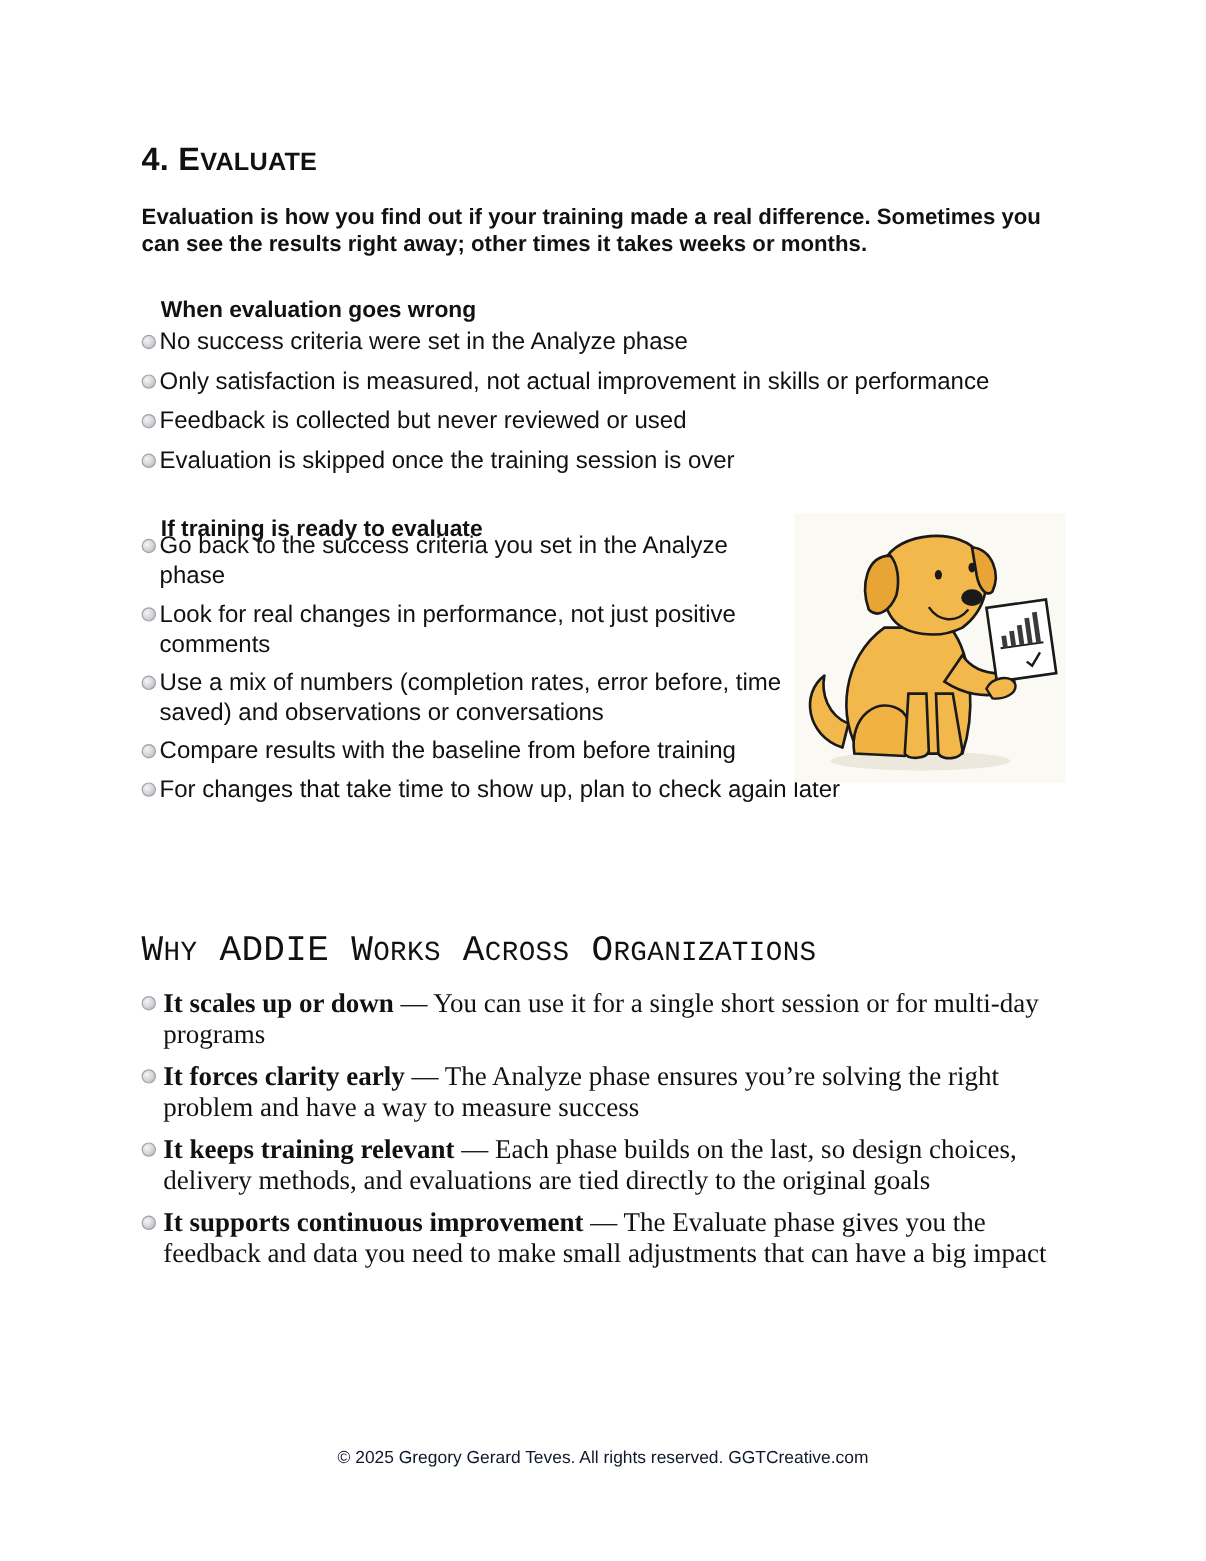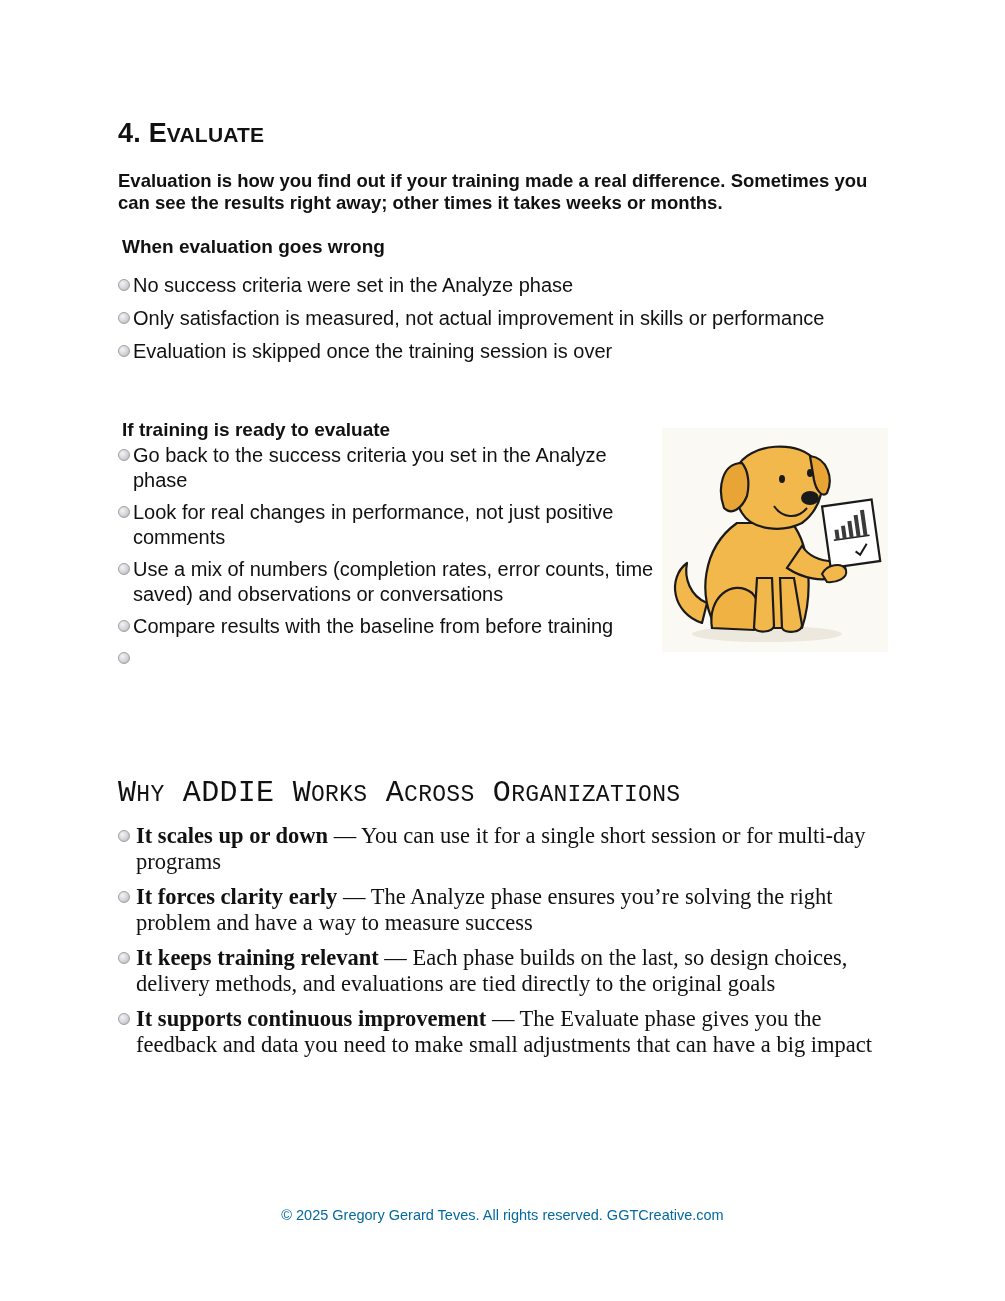--- a/index.html
+++ b/index.html
@@ -4,65 +4,66 @@
 <style>
   html, body { margin: 0; padding: 0; background: #ffffff; }
   body { width: 1005px; height: 1301px; position: relative; overflow: hidden; color: #111; }
   .sans { font-family: "Liberation Sans", "DejaVu Sans", sans-serif; }
   .serif { font-family: "Liberation Serif", "DejaVu Serif", serif; }
 
   .h1 { position: absolute; left: 118px; top: 118px; font-size: 27px; font-weight: bold; margin: 0; letter-spacing: 0.2px; color: #111; }
 
   .intro { position: absolute; left: 118px; top: 170px; width: 770px; font-size: 18.5px; line-height: 22px; margin: 0; font-weight: bold; }
 
-  .sub { position: absolute; left: 118px; font-size: 19px; font-weight: bold; margin: 4px; }
+  .sub { position: absolute; left: 118px; font-size: 19px; font-weight: bold; margin: 16px; }
 
   ul.blist { position: absolute; left: 118px; margin: 0; padding: 0; list-style: none; }
   ul.blist li { position: relative; padding-left: 15px; font-size: 20px; line-height: 25px; }
   .bullet { position: absolute; left: 0; width: 12px; height: 12px; border-radius: 50%;
             background: radial-gradient(circle at 35% 35%, #f4f4f6 0%, #d4d4d8 55%, #a8a8ae 100%);
             border: 0.5px solid #a0a0a6; box-sizing: border-box; }
 
   .list1 li { margin-bottom: 8px; }
   .list2 li { margin-bottom: 7px; }
   .list2 { width: 540px; }
 
   .h2 { position: absolute; left: 118px; top: 776px; font-size: 30px; font-weight: normal; margin: 0; letter-spacing: 0.3px; font-family: Liberation Mono, monospace; }
 
   ul.slist { position: absolute; left: 118px; top: 823px; width: 770px; margin: 0; padding: 0; list-style: none; }
   ul.slist li { position: relative; padding-left: 18px; font-size: 22.5px; line-height: 26px; margin-bottom: 9px; }
   ul.slist .bullet { top: 7px; }
 
   .dog-box { position: absolute; left: 662px; top: 428px; width: 226px; height: 224px; background: #fbf9f4; }
 
-  .footer { position: absolute; left: 0; width: 1005px; top: 1207px; text-align: center; font-size: 14.5px; color: #0369a1; }
+  .footer { position: absolute; left: 0; width: 1005px; top: 1207px; text-align: center; font-size: 14.5px; color: #0f172a; }
 </style>
 </head>
 <body>
 
 <h1 class="h1 sans"><span>4.</span> <span>E</span><span style="font-size:21px">VALUATE</span></h1>
 
 <p class="intro sans">Evaluation is how you find out if your training made a real difference. Sometimes you can see the results right away; other times it takes weeks or months.</p>
 
 <h3 class="sub sans" style="top:232px">When evaluation goes wrong</h3>
 
 <ul class="blist list1 sans" style="top:273px">
   <li><span class="bullet" style="top:6px"></span><span>No success criteria were set in the Analyze phase</span></li>
   <li><span class="bullet" style="top:6px"></span><span>Only satisfaction is measured, not actual improvement in skills or performance</span></li>
+  <li><span class="bullet" style="top:6px"></span><span>Feedback is collected but never reviewed or used</span></li>
   <li><span class="bullet" style="top:6px"></span><span>Evaluation is skipped once the training session is over</span></li>
 </ul>
 
 <h3 class="sub sans" style="top:415px">If training is ready to evaluate</h3>
 
 <ul class="blist list2 sans" style="top:443px">
   <li><span class="bullet" style="top:6px"></span><span>Go back to the success criteria you set in the Analyze phase</span></li>
   <li><span class="bullet" style="top:6px"></span><span>Look for real changes in performance, not just positive comments</span></li>
-  <li><span class="bullet" style="top:6px"></span><span>Use a mix of numbers (completion rates, error counts, time saved) and observations or conversations</span></li>
+  <li><span class="bullet" style="top:6px"></span><span>Use a mix of numbers (completion rates, error before, time saved) and observations or conversations</span></li>
   <li><span class="bullet" style="top:6px"></span><span>Compare results with the baseline from before training</span></li>
-  <li style="width:700px"><span class="bullet" style="top:6px"></span></li>
+  <li style="width:700px"><span class="bullet" style="top:6px"></span><span>For changes that take time to show up, plan to check again later</span></li>
 </ul>
 
 <div class="dog-box">
   <svg width="226" height="224" viewBox="0 0 226 224">
     <ellipse cx="105" cy="206" rx="75" ry="8" fill="#ece8de"></ellipse>
 
     <path d="M40 195 C 10 185, 5 150, 25 135 C 22 150, 28 168, 45 175 Z" fill="#f2b84b" stroke="#1a1a1a" stroke-width="2.2" stroke-linejoin="round"></path>
 
     <path d="M55 200 C 35 170, 40 120, 75 95 L 130 95 C 150 120, 150 170, 140 200 Z" fill="#f2b84b" stroke="#1a1a1a" stroke-width="2.2" stroke-linejoin="round"></path>
 

